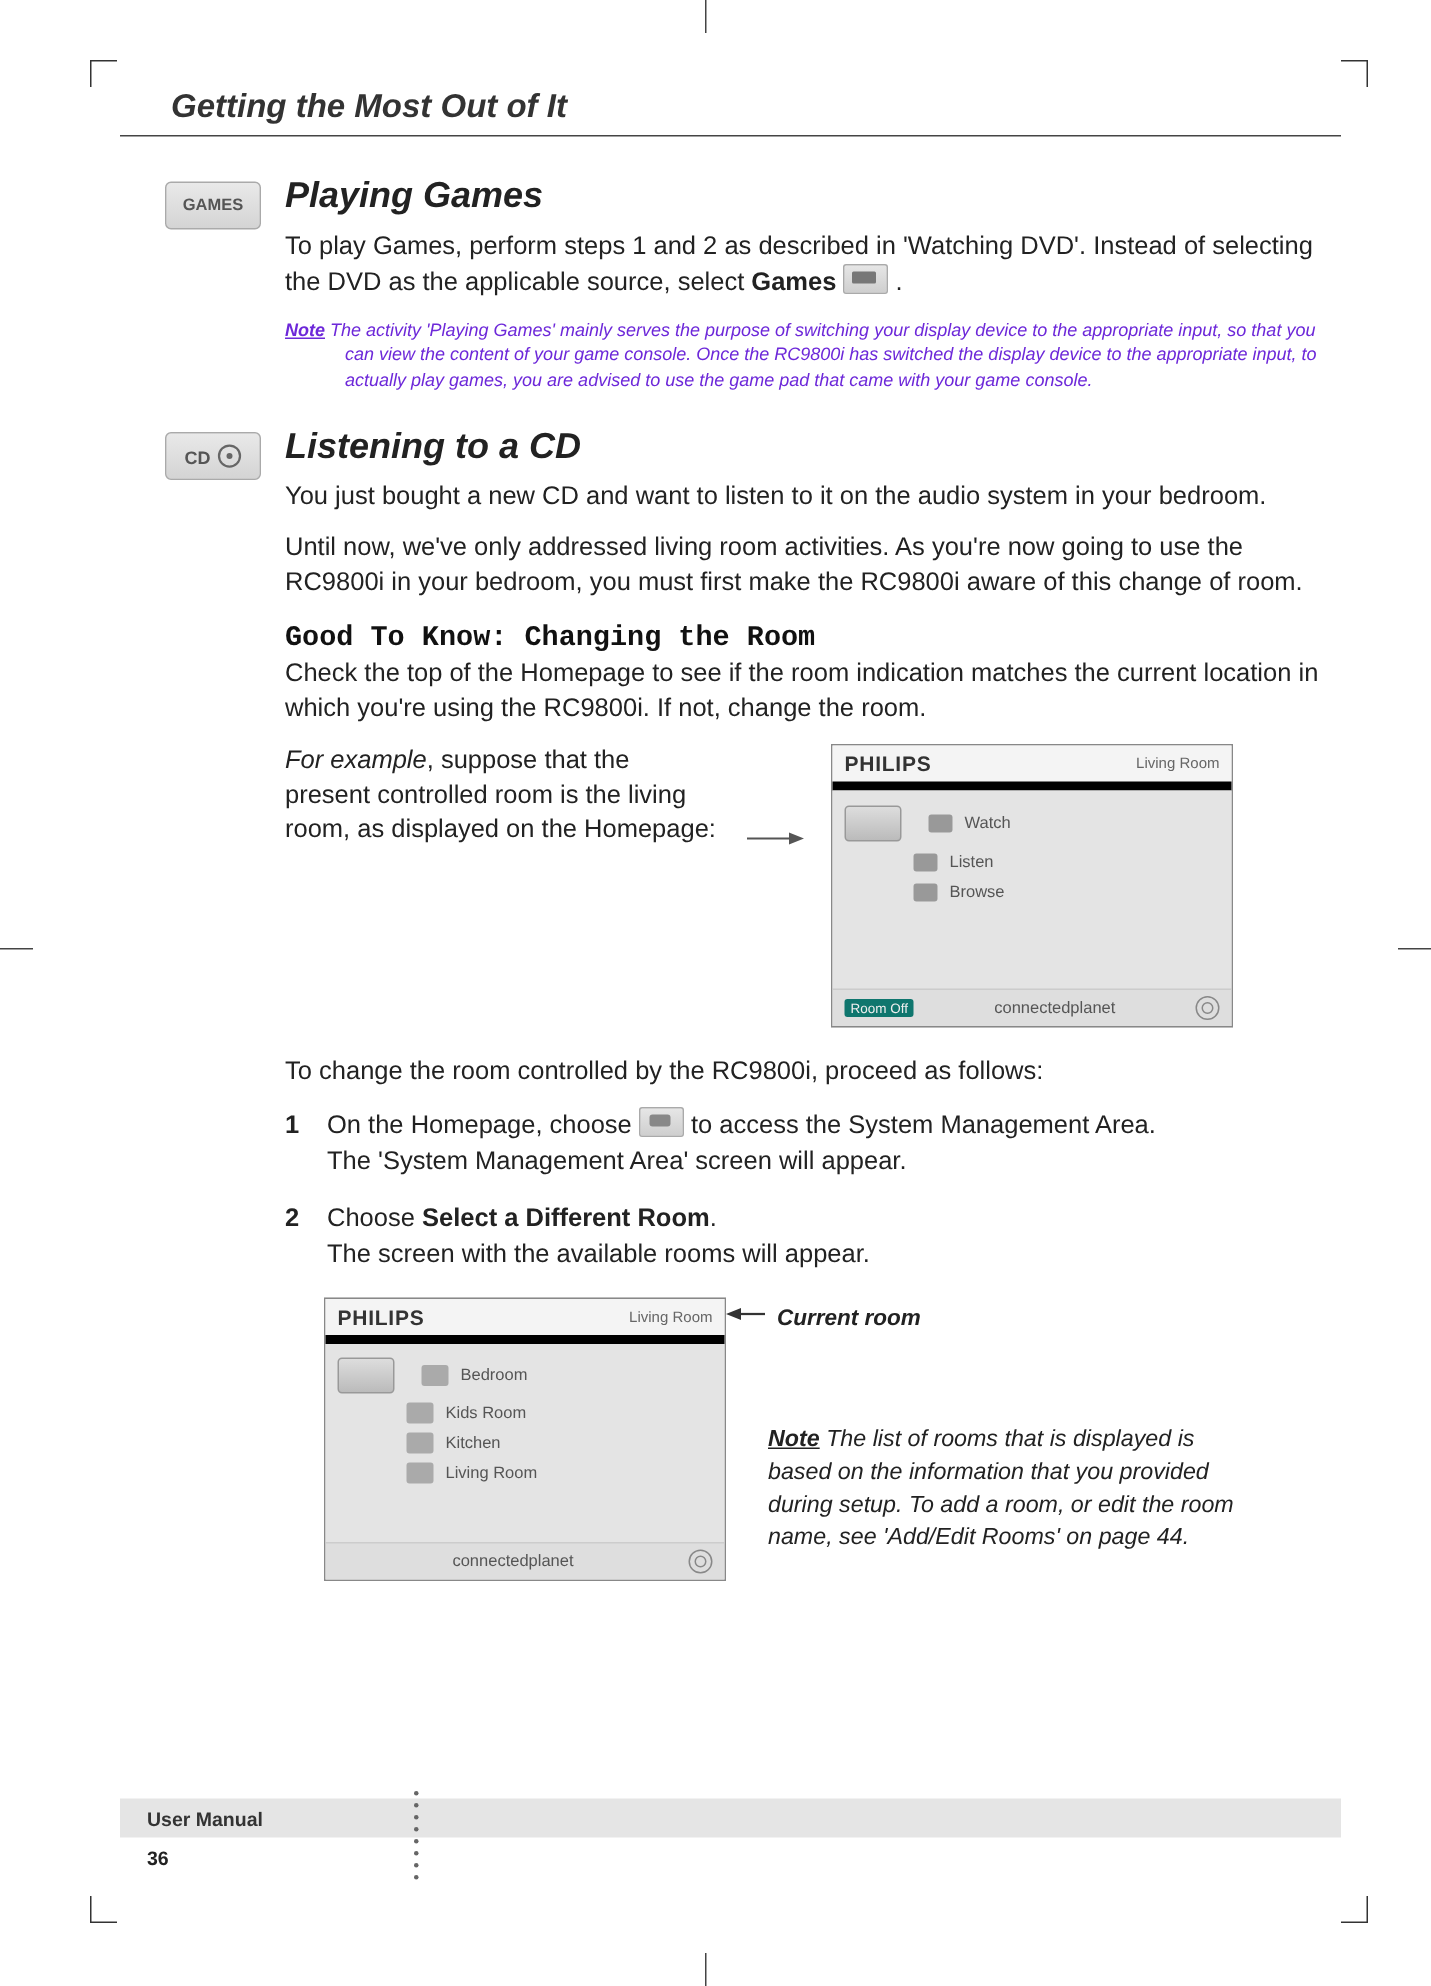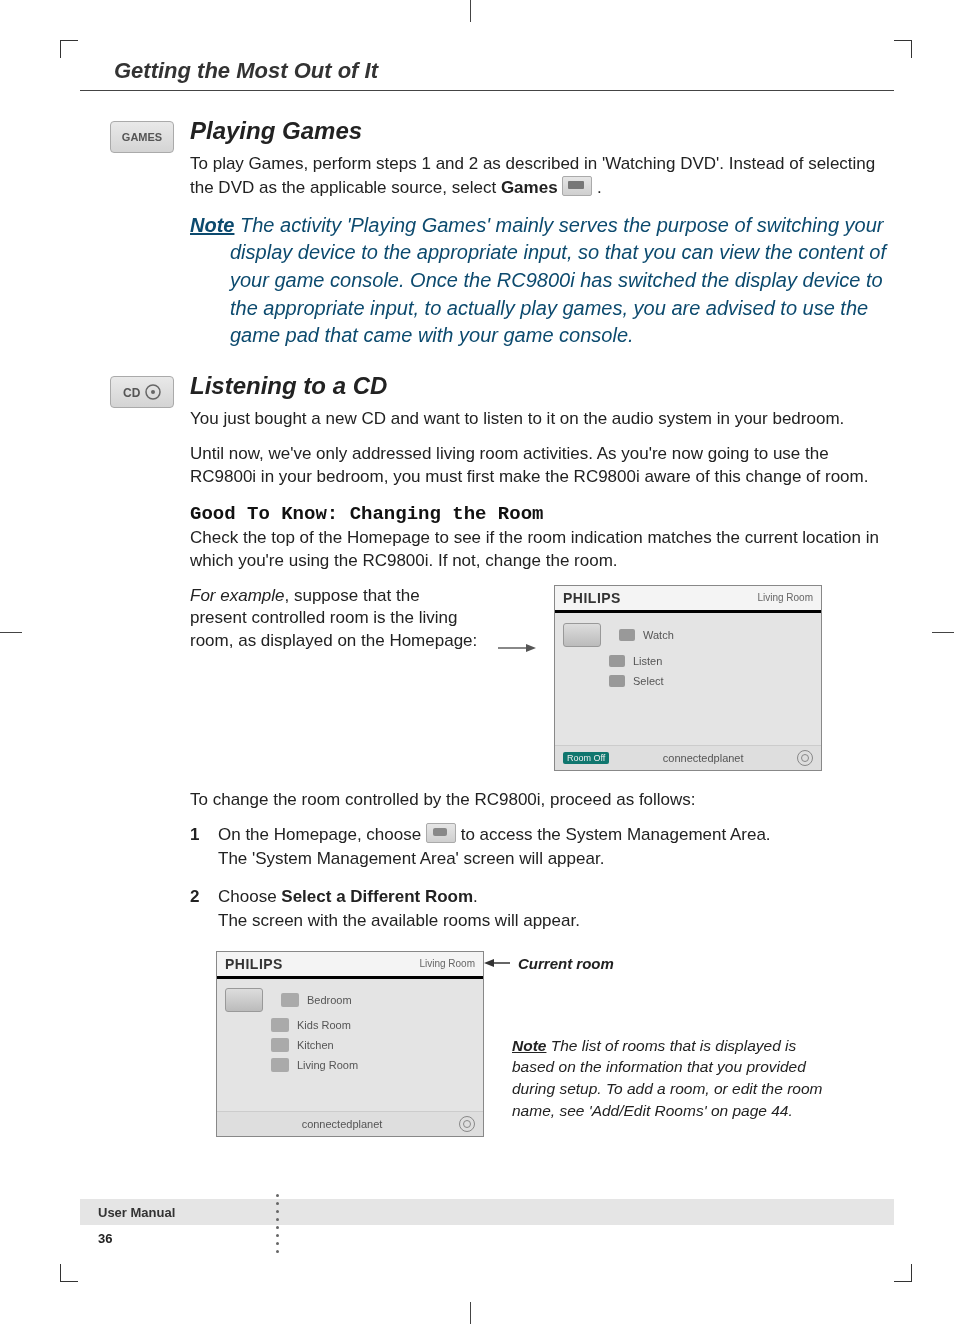--- a/index.html
+++ b/index.html
@@ -100,25 +100,25 @@
     position: relative;
   }
   .inline-icon.settings::after{
     content:"";position:absolute;left:6px;top:4px;width:14px;height:8px;background:#888;border-radius:2px;
   }
   .inline-icon.games::after{
     content:"";position:absolute;left:5px;top:4px;width:16px;height:8px;background:#777;border-radius:1px;
   }
 
   .note-block {
-    font-size: 20px;
+    font-size: 12px;
     font-style: italic;
     line-height: 1.38;
     margin: 6px 0 20px 0;
-    color: #0c4a6e;
+    color: #6d28d9;
   }
   .note-label {
     font-weight: bold;
     font-style: italic;
     text-decoration: underline;
   }
   .note-firstline { text-indent: -40px; padding-left: 40px; }
 
   h3.sub {
     font-size: 19px;
@@ -152,21 +152,21 @@
     background: #e8e8e8;
     font-size: 12px;
     color: #444;
   }
   .ds-top {
     display: flex;
     justify-content: space-between;
     align-items: center;
     padding: 4px 8px;
     background: #f4f4f4;
-    border-bottom: 3px solid #000000;
+    border-bottom: 6px solid #000000;
   }
   .ds-brand { font-weight: 900; font-size: 14px; letter-spacing: 0.5px; color:#333; }
   .ds-room { font-size: 10px; color: #666; }
   .ds-body {
     height: 120px;
     padding: 6px 8px;
     background: #e4e4e4;
   }
   .ds-body-row { display:flex; align-items:center; gap:8px; padding:4px 0; font-size:11px; color:#555;}
   .ds-icon { width:16px; height:12px; background:#999; border-radius:2px; }
@@ -310,21 +310,21 @@
                 <div class="ds-homebtn"></div>
               <div class="ds-icon"></div>
                 <span>Watch</span>
               </div>
             <div class="ds-body-row" style="padding-left:46px;">
                 <div class="ds-icon"></div>
                 <span>Listen</span>
               </div>
             <div class="ds-body-row" style="padding-left:46px;">
                 <div class="ds-icon"></div>
-                <span>Select</span>
+                <span>Browse</span>
               </div>
           </div>
           <div class="ds-bottom">
             <span class="ds-chip">Room Off</span>
             <span>connectedplanet</span>
             <span class="ds-gear"></span>
           </div>
         </div>
       </div>
 

